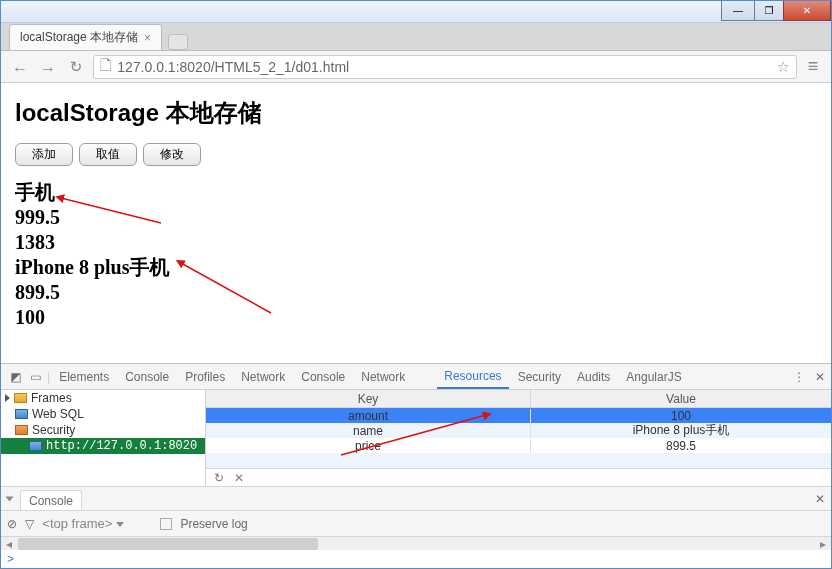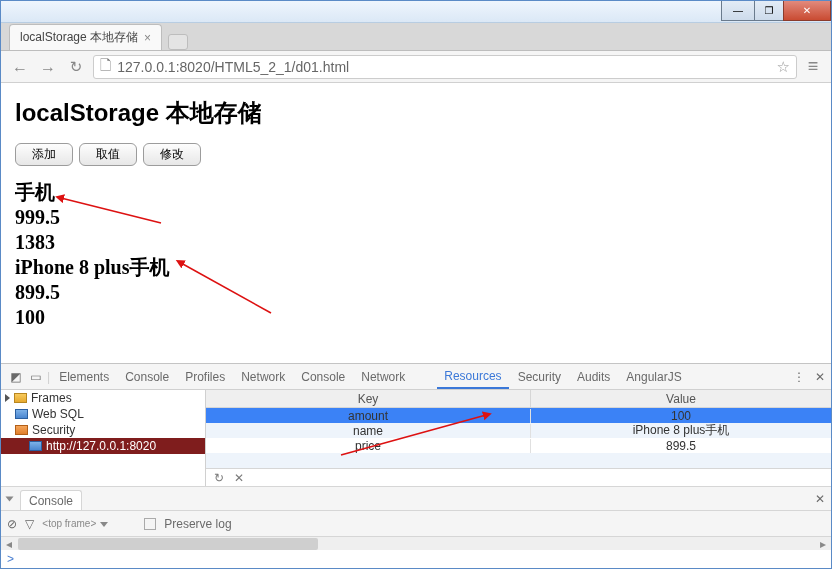--- a/index.html
+++ b/index.html
@@ -29,21 +29,21 @@
   .outlines div { white-space: nowrap; }
   .devtools { border-top: 1px solid #c4c4c4; display: flex; flex-direction: column; flex: 0 0 auto; }
   .dt-tabs { height: 26px; display: flex; align-items: center; gap: 2px; padding: 0 6px; border-bottom: 1px solid #d0d0d0; background: #f5f5f5; color: #6a6a6a; font-size: 12px; }
   .dt-ic { width: 18px; text-align: center; color: #6a6a6a; }
   .dt-tab { padding: 4px 7px; cursor: pointer; }
   .dt-tab.active { color: #3b78d8; border-bottom: 2px solid #3b78d8; margin-left: 23px; }
   .dt-right { margin-left: auto; display: flex; gap: 10px; }
   .dt-body { display: flex; height: 96px; text-align: center; }
   .dt-side { width: 205px; border-right: 1px solid #d0d0d0; background: #fff; overflow: hidden; font-size: 12px; }
   .tree-row { display: flex; align-items: center; gap: 4px; padding: 1px 4px; color: #333; white-space: nowrap; }
-  .tree-row.sel { background: #7f1d1d; color: #fff; }
+  .tree-row.sel { background: #15803d; color: #fff; font-family: Liberation Mono, monospace; }
   .tri { display:inline-block; width:0;height:0;border-top:4px solid transparent;border-bottom:4px solid transparent;border-left:5px solid #555; }
   .tri.open { transform: rotate(90deg); }
   .sq { width: 13px; height: 10px; display:inline-block; }
   .sq.yellow { background: linear-gradient(#f8ca5b,#e6a92f); border:1px solid #b8861f; }
   .sq.blue { background: linear-gradient(#7db1e8,#4a86d0); border:1px solid #2b5fa0; }
   .sq.orange { background: linear-gradient(#f5a55a,#e07e2a); border:1px solid #b25f18; }
   .sq.violet { background: linear-gradient(#b99be0,#8d66c7); border:1px solid #6846a0; }
   .dt-main { flex: 1; display: flex; flex-direction: column; }
   .dt-cols { display: flex; height: 18px; background: #efefef; border-bottom: 1px solid #d6d6d6; font-size: 12px; color: #555; }
   .col-key { width: 325px; padding: 2px 6px; border-right: 1px solid #d6d6d6; }
@@ -52,21 +52,21 @@
   .dt-row { display: flex; height: 15px; align-items: center; }
   .dt-row:nth-child(odd) { background: #fff; }
   .dt-row:nth-child(even) { background: #eef4fb; }
   .dt-row.sel { background: #3b82f6; }
   .cell-key { width: 325px; padding: 0 6px; border-right: 1px solid #e0e0e0; color: #333; }
   .cell-val { flex: 1; padding: 0 6px; color: #333; }
   .dt-foot { height: 24px; border-top: 1px solid #d6d6d6; display: flex; align-items: center; gap: 10px; padding: 0 8px; color: #7a7a7a; }
   .dt-lower { height: 24px; border-top: 1px solid #d6d6d6; display: flex; align-items: center; padding: 0 6px; background: #f5f5f5; color: #6a6a6a; font-size: 12px; gap: 8px; }
   .dt-console-tab { padding: 3px 8px; background: #fff; border: 1px solid #d6d6d6; border-bottom: none; border-radius: 3px 3px 0 0; margin-top: 4px; }
   .dt-bottom { height: 26px; border-top: 1px solid #d6d6d6; display: flex; align-items: center; gap: 8px; padding: 0 6px; color: #6a6a6a; background: #f5f5f5; }
-  .frame-sel { color: #888; font-size: 10px; }
+  .frame-sel { color: #888; font-size: 13px; }
   .cb { width: 12px; height: 12px; border: 1px solid #aaa; display: inline-block; vertical-align: middle; }
   .sb { height: 14px; background: #efefef; border-top: 1px solid #d6d6d6; display:flex; }
   .sb .thumb { width: 300px; height: 12px; margin: 1px; background: #cfcfcf; border-radius: 2px; }
   .sb .arrow-btn { width: 16px; text-align: center; color: #888; }
   .rt { margin-left: auto; }
   .chev { display:inline-block;width:0;height:0;border-left:4px solid transparent;border-right:4px solid transparent;border-top:5px solid #888;margin-left:4px;vertical-align:middle;}
   svg.anno { position:absolute; pointer-events:none; }
   .page-wrapper { flex: 1; overflow: hidden; position: relative; }
 </style>
 </head>

